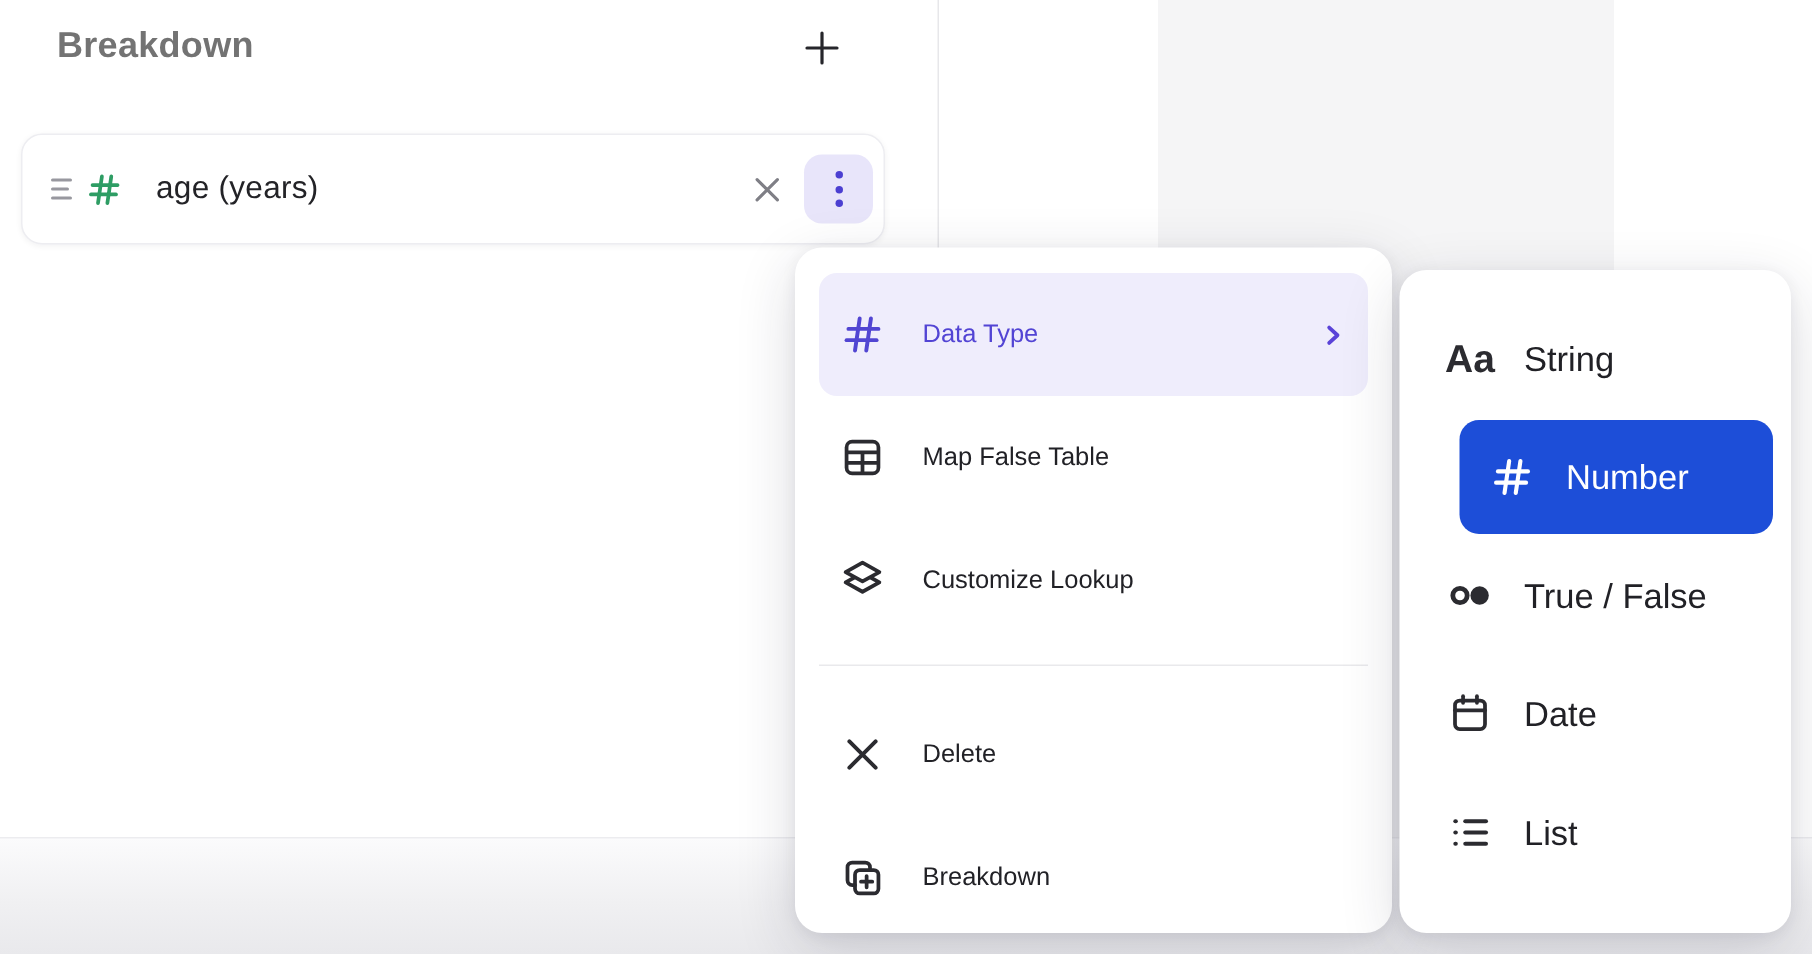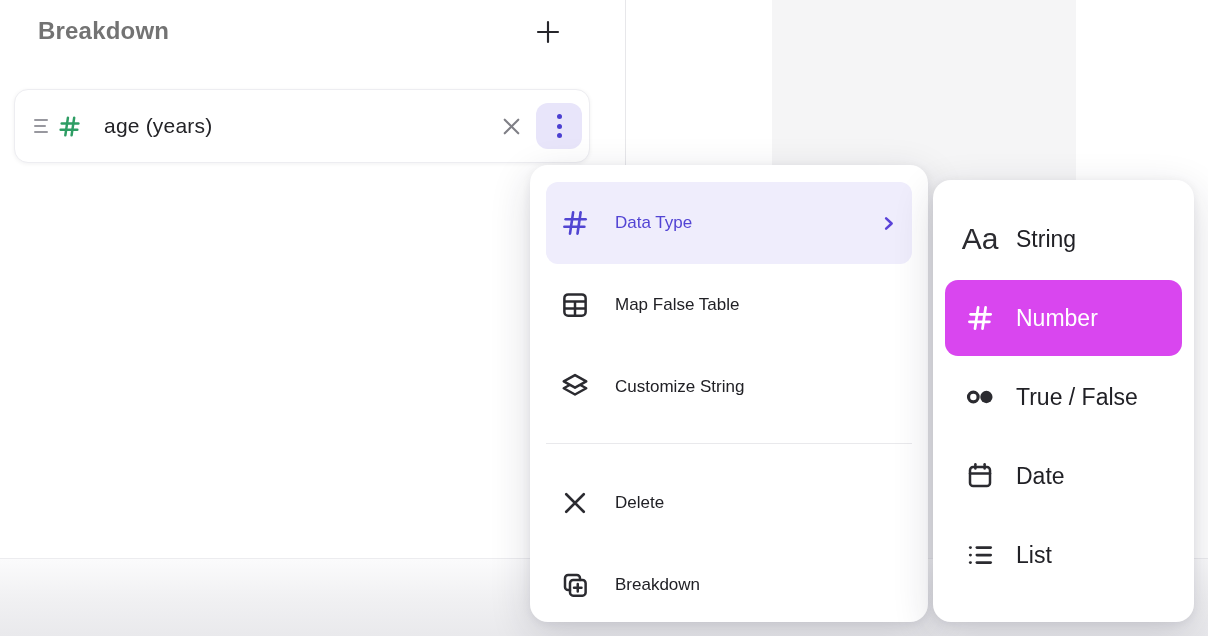--- a/index.html
+++ b/index.html
@@ -49,23 +49,23 @@
   .menu-item .chev { margin-left:auto; display:flex; color:#5a43d8; }
   .menu-divider { border:none; border-top:1px solid #e9e9ec; margin:15px 0 18px; }
 
   
   .submenu { position:absolute; left:933px; top:180px; width:261px; height:442px; background:#fff;
              border-radius:18px; padding:18px 12px 0; overflow:hidden;
              box-shadow:0 12px 40px rgba(28,28,55,.16), 0 2px 10px rgba(28,28,55,.07); }
   .submenu-item { height:76px; margin:3px 0; display:flex; align-items:center; gap:20px; padding:0 19px;
                   border-radius:13px; font-size:23px; font-weight:500; color:#212126; cursor:pointer; }
   .submenu-item .si-icon { display:flex; width:32px; justify-content:center; color:#2b2b30; flex:0 0 auto; }
-  .submenu-item.selected { background:#d946ef; color:#fff; }
+  .submenu-item.selected { background:#1d4ed8; color:#fff;margin-left:28px; }
   .submenu-item.selected .si-icon { color:#fff; }
-  .aa-glyph { font-size:30px; font-weight:400; color:#212126; letter-spacing:0; }
+  .aa-glyph { font-size:26px; font-weight:700; color:#212126; letter-spacing:0; }
 
   svg { display:block; }
 </style>
 </head>
 <body>
 
 <div class="stage">
 
   <div class="v-divider"></div>
   <div class="gray-rect"></div>
@@ -142,21 +142,21 @@
       <span>Map False Table</span>
     </div>
 
     <div class="menu-item">
       <span class="mi-icon">
         <svg width="30" height="30" viewBox="0 0 24 24" fill="none" stroke="currentColor" stroke-width="2" stroke-linejoin="round">
           <path d="M12 8l9 5-9 5-9-5z" fill="none"></path>
           <path d="M12 2.5l9 5-9 5-9-5z" fill="#ffffff"></path>
         </svg>
       </span>
-      <span>Customize String</span>
+      <span>Customize Lookup</span>
     </div>
 
     <hr class="menu-divider">
 
     <div class="menu-item">
       <span class="mi-icon">
         <svg width="30" height="30" viewBox="0 0 24 24" fill="none" stroke="currentColor" stroke-width="2.1" stroke-linecap="round">
           <path d="M5 5l14 14M19 5L5 19"></path>
         </svg>
       </span>

